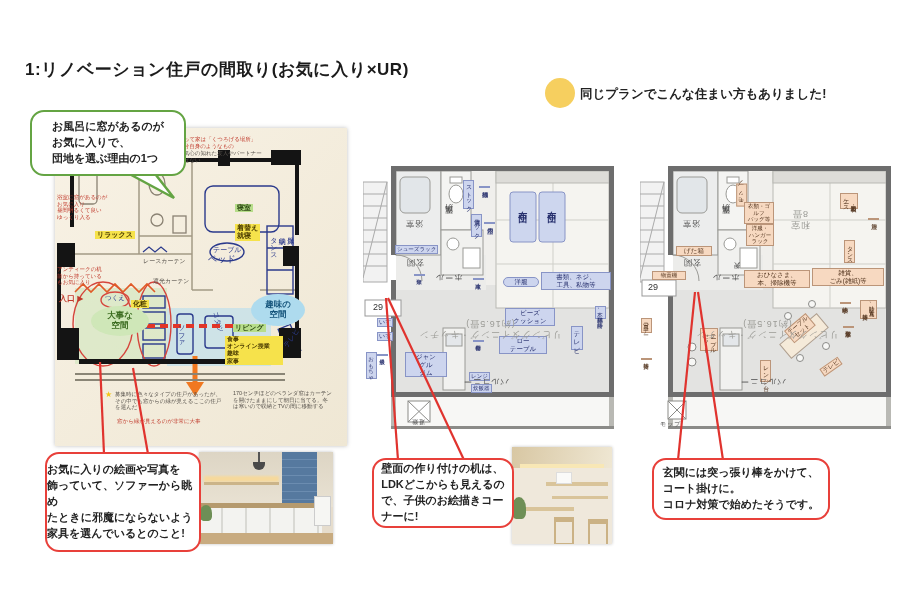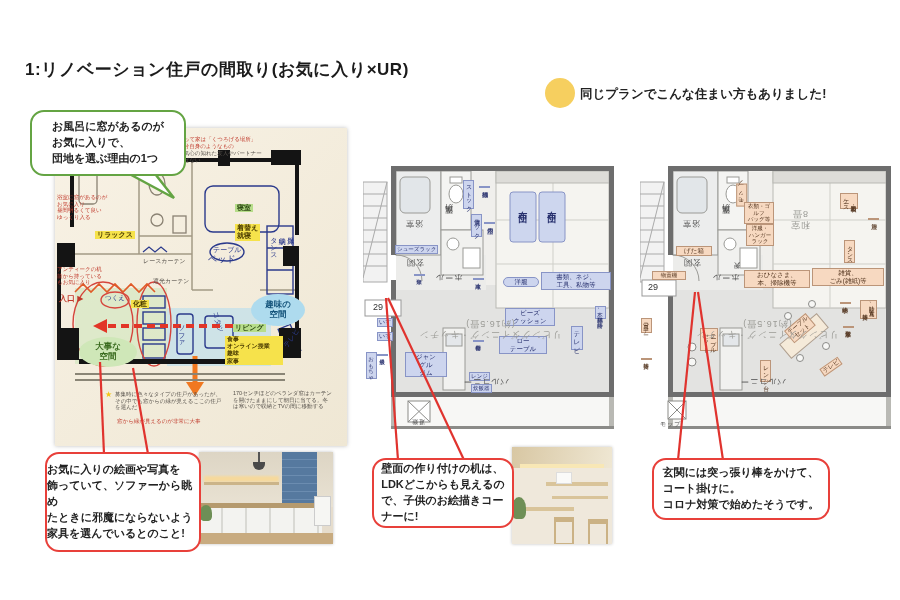--- a/index.html
+++ b/index.html
@@ -147,21 +147,21 @@
     <div class="lbl ink" style="left: 153px; top: 78px; font-size: 9px; margin-top: 48px;">ベッド</div>
     <div class="lbl hlG" style="left: 180px; top: 76px;">寝室</div>
     <div class="lbl hlY" style="left: 180px; top: 96px;">着替え
 就寝</div>
     <div class="lbl ink" style="left: 158px; top: 118px; font-size: 7px;">テーブル</div>
     <div class="lbl ink vert" style="left: 214px; top: 104px; font-size: 7px;">洋服
 収納
 タンス</div>
     <div class="lbl hlY" style="left: 76px; top: 172px;">化粧</div>
     <div class="lbl ink" style="left: 50px; top: 166px; font-size: 6.5px;">つくえ</div>
-    <div class="lbl ellG" style="left: 24px; top: 178px; width: 58px; height: 30px; margin-top: 31px;">大事な
+    <div class="lbl ellG" style="left: 36px; top: 178px; width: 58px; height: 30px;">大事な
 空間</div>
     <div class="lbl ellB" style="left: 196px; top: 166px; width: 54px; height: 32px;">趣味の
 空間</div>
     <div class="lbl hlG" style="left: 178px; top: 196px;">リビング</div>
     <div class="lbl hlY" style="left: 170px; top: 208px; width: 54px; font-size: 6px;">食事
 オンライン授業
 趣味
 家事</div>
     <div class="lbl ink vert" style="left: 122px; top: 192px; font-size: 7px;">ソファ</div>
     <div class="lbl ink" style="left: 152px; top: 190px; font-size: 7px; transform: rotate(75deg);">コタツ</div>

